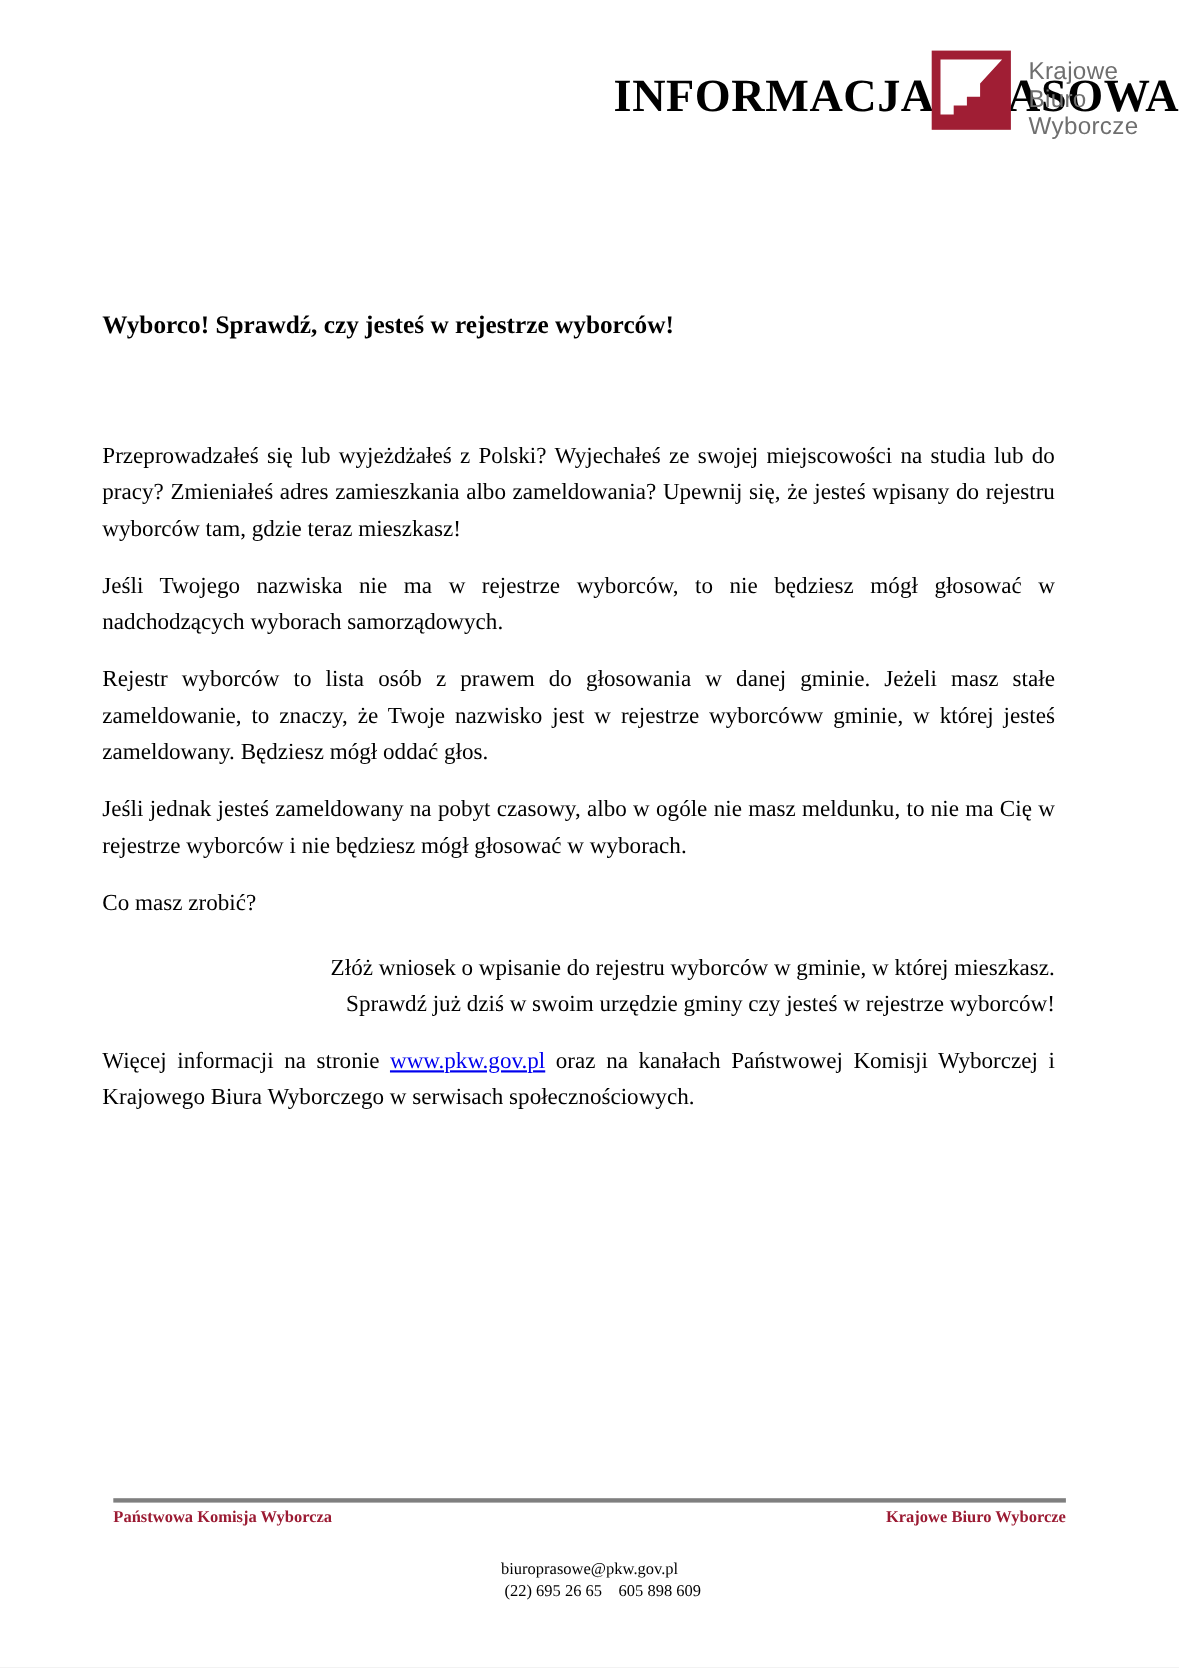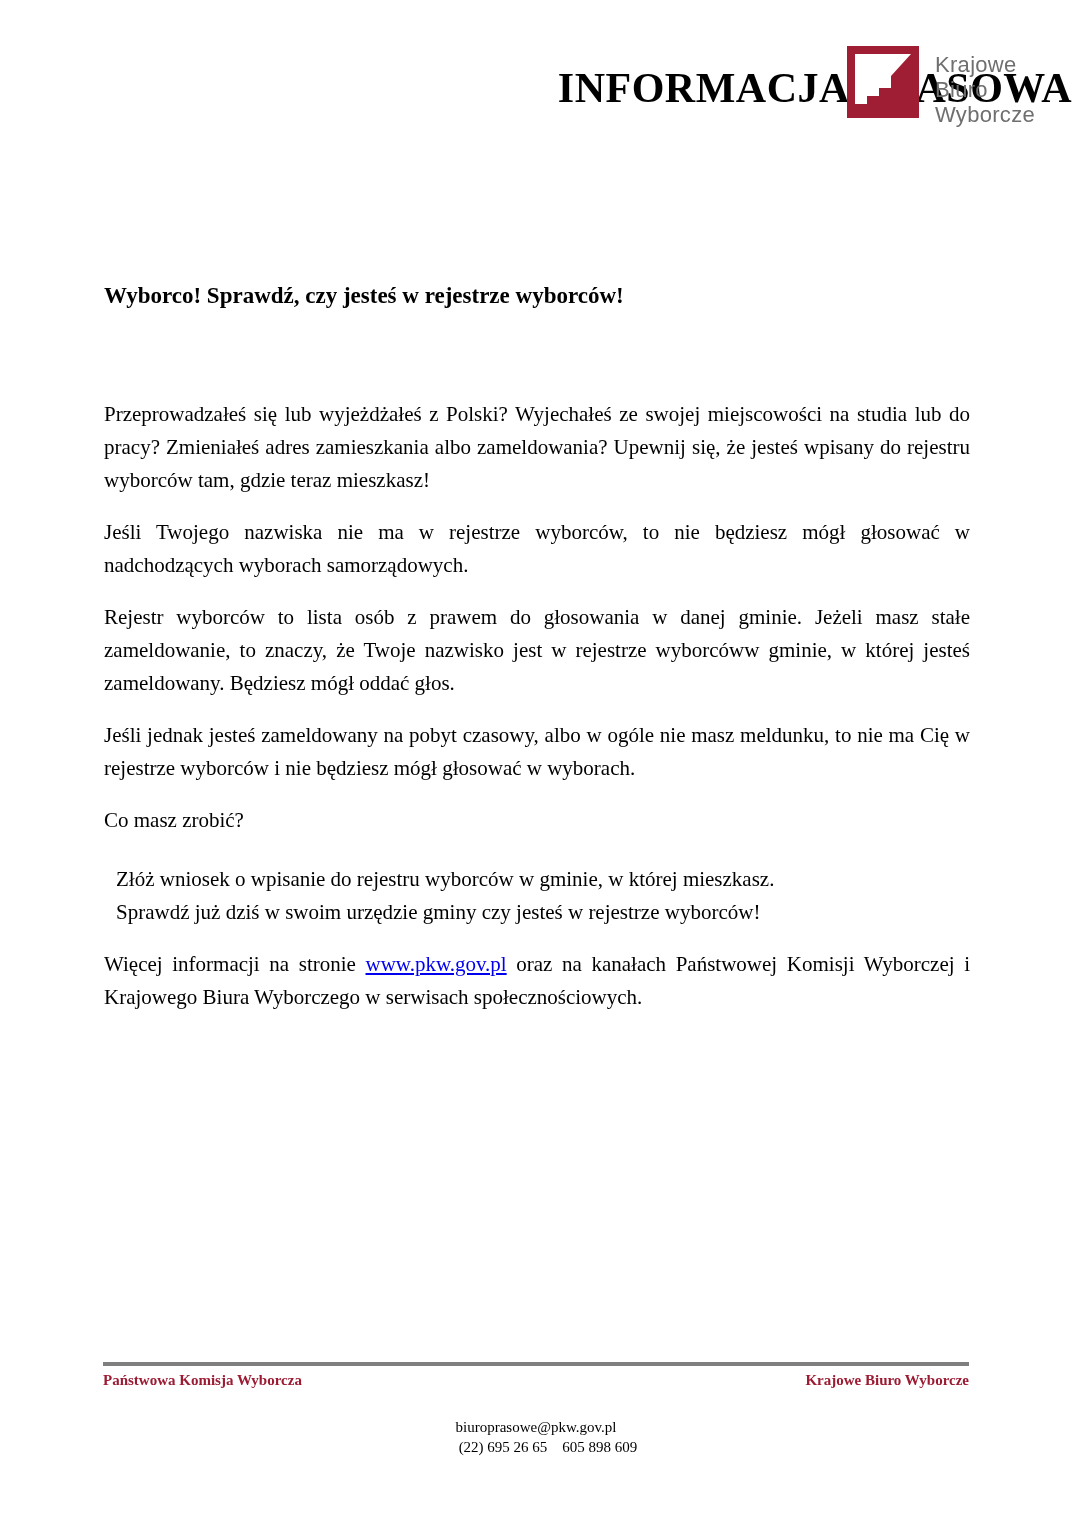--- a/index.html
+++ b/index.html
@@ -32,29 +32,29 @@
   .logo-pkw .logo-text{margin-top:12px;}
   .logo-kbw .logo-text{margin-top:8px;}
   .doc-title{
     position:absolute;left:0;right:0;top:64px;
     margin:0;text-align:right;
     font-size:42px;font-weight:bold;letter-spacing:0.5px;
     font-family:"Liberation Serif", serif;
   }
   
   .doc-body{
-    position:absolute;left:104px;top:281px;width:866px;
+    position:absolute;left:93px;top:281px;width:866px;
     font-size:21px;line-height:33px;
   }
   .doc-heading{
     margin:0 0 87px 0;
     font-size:23px;line-height:30px;font-weight:bold;
   }
   .doc-body p{margin:0 0 19px 0;text-align:justify;}
-  .doc-body p.no-justify{text-align:left;white-space:pre-line;margin-left:12px;}
+  .doc-body p.no-justify{text-align:right;white-space:pre-line;margin-left:12px;}
   .doc-body p.gap-lg{margin-bottom:26px;}
   .doc-body a{color:var(--link-blue);text-decoration:underline;cursor:pointer;}
   
   .footer-rule{
     position:absolute;left:103px;width:866px;top:1362px;height:4px;
     background:var(--rule-gray);
   }
   .footer-names{
     position:absolute;left:103px;width:866px;top:1372px;
     display:flex;justify-content:space-between;

